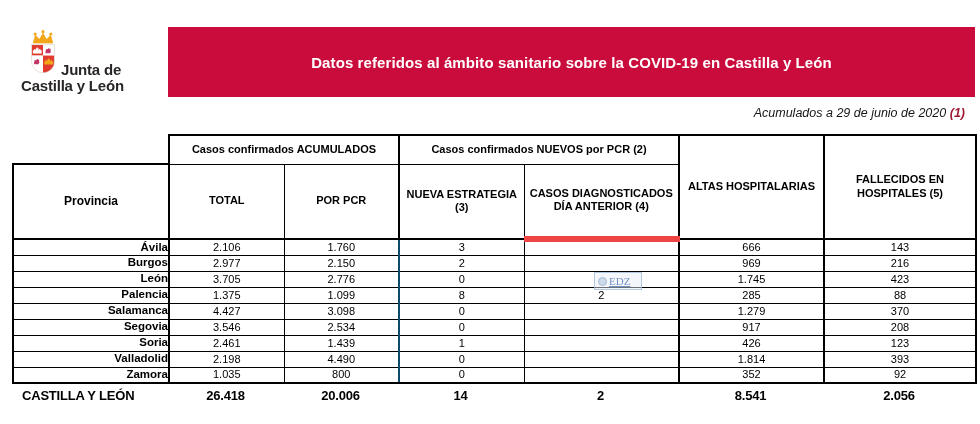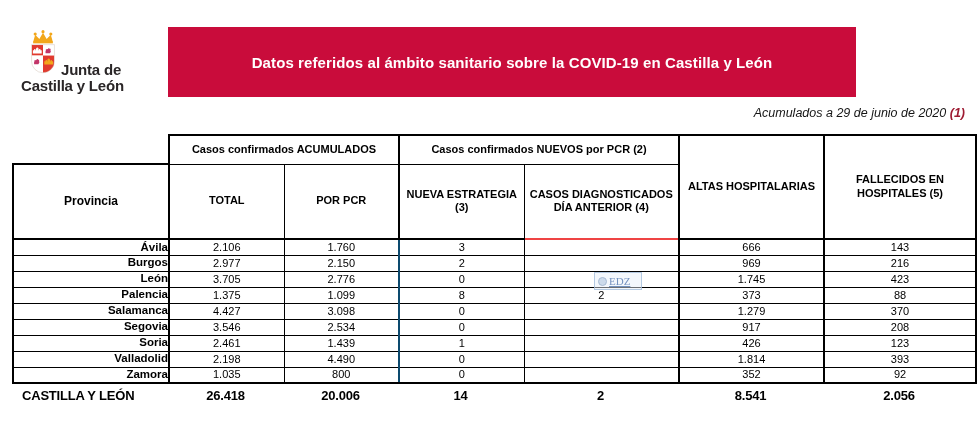--- a/index.html
+++ b/index.html
@@ -10,21 +10,21 @@
     overflow:hidden;
   }
 
   
   .logo-shield { position:absolute; left:25px; top:28px; width:36px; height:52px; }
   .logo-line1 { position:absolute; left:61px; top:61px; font-size:15px; font-weight:bold; color:#2a2627; letter-spacing:-0.2px; }
   .logo-line2 { position:absolute; left:21px; top:77px; font-size:15px; font-weight:bold; color:#2a2627; letter-spacing:-0.2px; }
 
   
   .banner {
-    position:absolute; left:168px; top:27px; width:688px; height:70px;
+    position:absolute; left:168px; top:27px; width:807px; height:70px;
     background:#C90C3B; display:flex; align-items:center; justify-content:center;
   }
   .banner-title { color:#ffffff; font-weight:bold; font-size:15px; letter-spacing:0.1px; }
 
   
   .subtitle {
     position:absolute; top:106px; right:15px;
     font-style:italic; font-size:12.5px; color:#151515;
   }
   .subtitle .note { font-weight:bold; color:#9E1B32; }
@@ -43,21 +43,21 @@
   th { font-size:11px; font-weight:bold; text-align:center; line-height:1.25; padding:0 6px; }
   th.h-prov { font-size:12px; border:2px solid #000; }
   td.blank { border:none; background:#fff; }
   th.h-acum   { border:2px solid #000; border-bottom:1px solid #000; }
   th.h-nuevos { border:2px solid #000; border-bottom:1px solid #000; }
   th.h-altas  { border:2px solid #000; }
   th.h-fall   { border:2px solid #000; }
   th.h-total  { border-top:1px solid #000; border-left:2px solid #000; border-right:1px solid #000; border-bottom:2px solid #000; }
   th.h-porpcr { border-top:1px solid #000; border-right:2px solid #000; border-bottom:2px solid #000; }
   th.h-nueva  { border-top:1px solid #000; border-right:1px solid #000; border-bottom:2px solid #000; }
-  th.h-diag   { border-top:1px solid #000; border-right:2px solid #000; border-bottom:2px solid #ef4444; }
+  th.h-diag   { border-top:1px solid #000; border-right:2px solid #000; border-bottom:6px solid #ef4444; }
 
   tbody.rows td {
     font-size:11px; text-align:center; line-height:1;
     border-bottom:1px solid #000;
   }
   tbody.rows tr:last-child td { border-bottom:2px solid #000; }
   tbody.rows td:nth-child(1) {
     font-weight:bold; text-align:right; padding-left:4px; font-size:11.5px;
     border-left:2px solid #000; border-right:2px solid #000;
   }
@@ -189,21 +189,21 @@
         <td></td>
         <td>1.745</td>
         <td>423</td>
       </tr>
       <tr>
         <td>Palencia</td>
         <td>1.375</td>
         <td>1.099</td>
         <td>8</td>
         <td>2</td>
-        <td>373</td>
+        <td>285</td>
         <td>88</td>
       </tr>
       <tr>
         <td>Salamanca</td>
         <td>4.427</td>
         <td>3.098</td>
         <td>0</td>
         <td></td>
         <td>1.279</td>
         <td>370</td>

